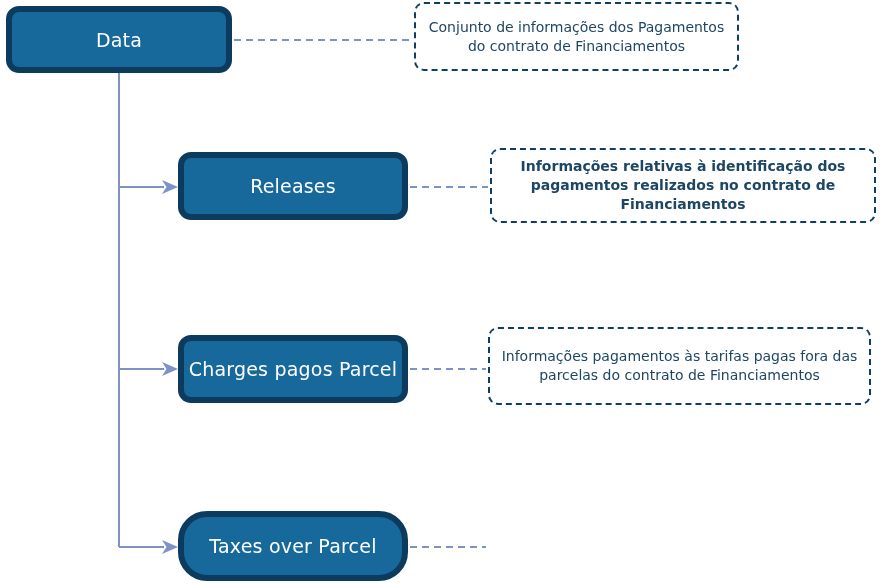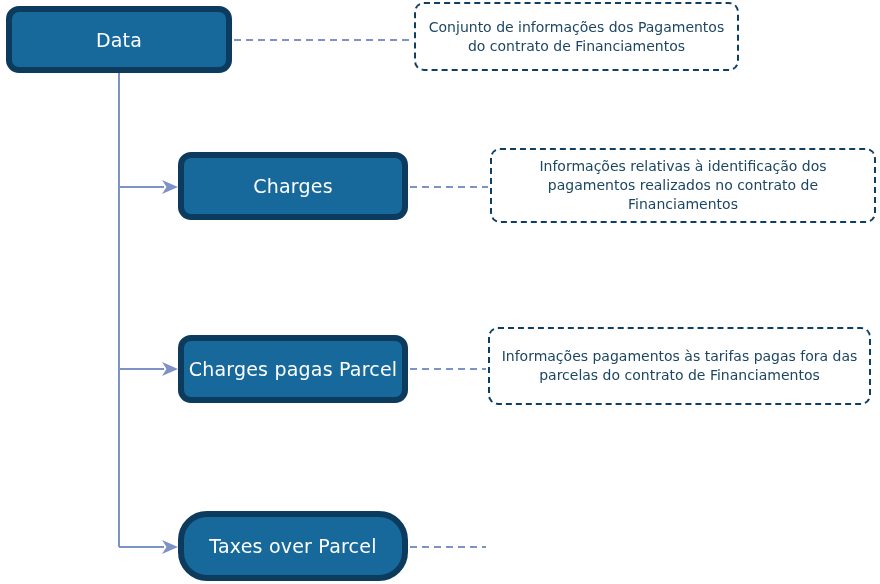--- a/index.html
+++ b/index.html
@@ -48,21 +48,21 @@
     color: #1d4663;
     font-size: 14px;
     line-height: 19px;
     display: flex;
     align-items: center;
     justify-content: center;
     text-align: center;
     padding: 3px 8px;
   }
   .note-data     { left: 414px; top: 2px;   width: 325px; height: 69px; }
-  .note-releases { left: 490px; top: 148px; width: 386px; height: 75px; }
+  .note-releases { left: 490px; top: 148px; width: 386px; height: 75px; font-weight: bold; }
   .note-charges  { left: 488px; top: 327px; width: 383px; height: 78px; }
   .note-taxes    { left: 488px; top: 507px; width: 390px; height: 74px; }
 </style>
 </head>
 <body>
 
 <div class="canvas">
 
   <svg class="connectors" width="880" height="584" viewBox="0 0 880 584">
 
@@ -84,28 +84,28 @@
   </svg>
 
   <div class="node node-data">
     <span>Data</span>
   </div>
   <div class="note note-data">
     <span>Conjunto de informações dos Pagamentos do contrato de Financiamentos</span>
   </div>
 
   <div class="node node-releases">
-    <span>Charges</span>
+    <span>Releases</span>
   </div>
   <div class="note note-releases">
     <span>Informações relativas à identificação dos pagamentos realizados no contrato de Financiamentos</span>
   </div>
 
   <div class="node node-charges">
-    <span>Charges pagas Parcel</span>
+    <span>Charges pagos Parcel</span>
   </div>
   <div class="note note-charges">
     <span>Informações pagamentos às tarifas pagas fora das parcelas do contrato de Financiamentos</span>
   </div>
 
   <div class="node node-taxes">
     <span>Taxes over Parcel</span>
   </div>
 
 </div>

